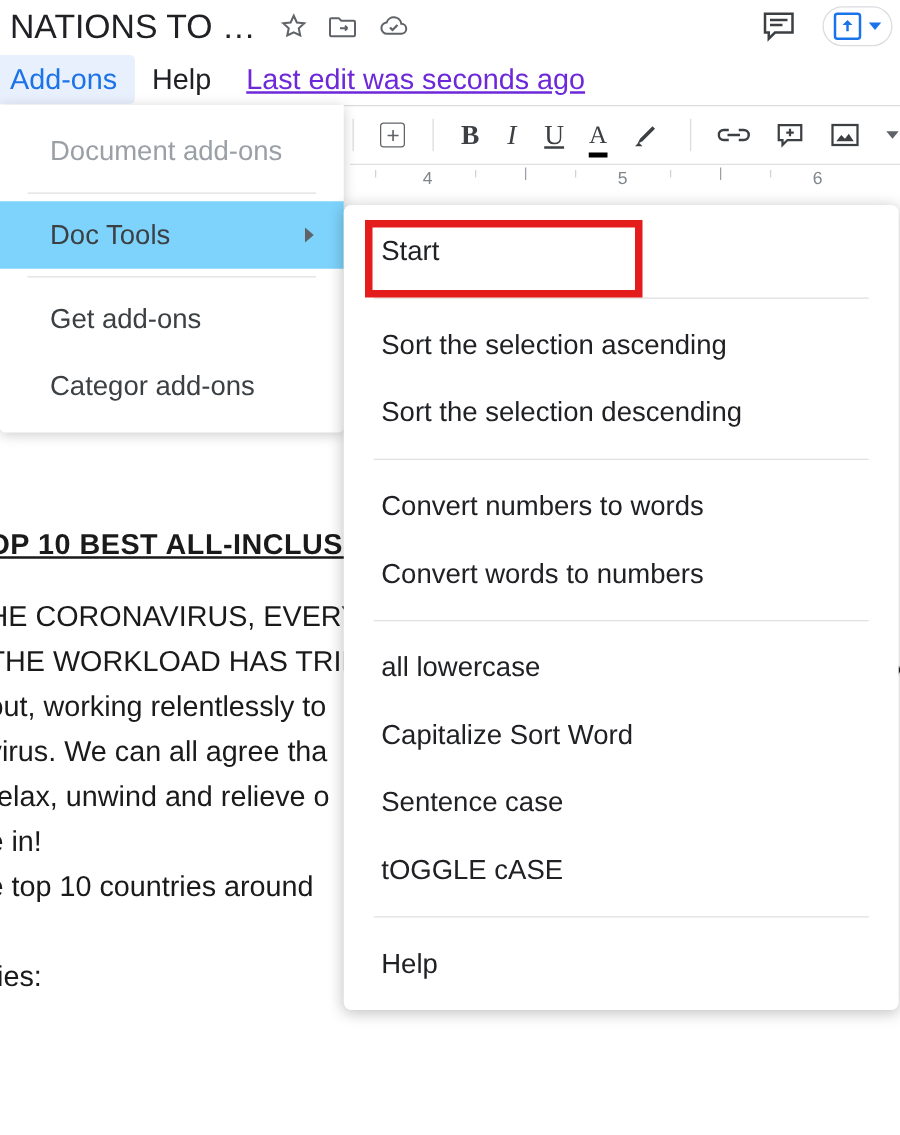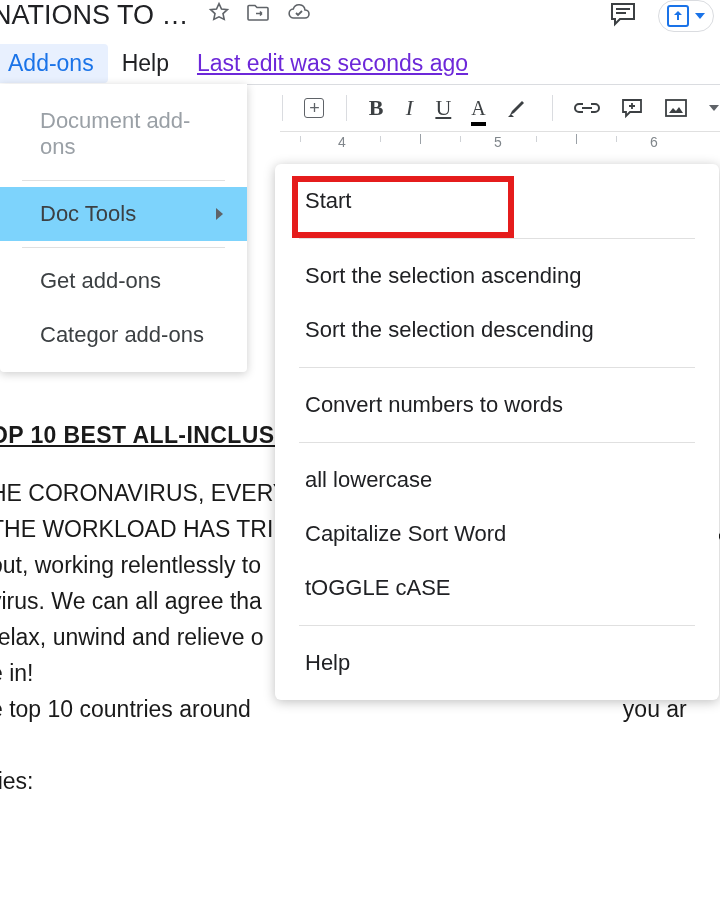--- a/index.html
+++ b/index.html
@@ -8,23 +8,23 @@
     width: 720px; height: 908px;
     font-family: Arial, "Helvetica Neue", sans-serif;
     background: #fff;
     overflow: hidden;
     color: #202124;
   }
 
   
   .title-row {
     display: flex;
-    align-items: flex-start;
+    align-items: center;
     height: 42px;
-    padding-left: 0;
+    padding-left: 16px;
   }
   .doc-title {
     font-size: 27px;
     color: #202124;
     white-space: nowrap;
     overflow: hidden;
     text-overflow: ellipsis;
     max-width: 200px;
     padding-left: 0;
     margin-left: -8px;
@@ -128,21 +128,21 @@
     font-size: 23px;
     margin: 14px 0 24px 0;
     letter-spacing: 0.4px;
   }
 
   
   .dropdown {
     position: absolute;
     top: 84px;
     left: 0;
-    width: 247px;
+    width: 275px;
     background: #fff;
     box-shadow: 0 2px 10px rgba(0,0,0,0.2);
     border-radius: 0 0 4px 4px;
     z-index: 50;
     padding: 10px 0 10px 0;
   }
   .dropdown .dd-item {
     font-size: 22px;
     color: #3c4043;
     padding: 14px 24px 14px 40px;
@@ -334,21 +334,23 @@
   <div class="dd-item">Categor add-ons</div>
 </div>
 
 <div class="submenu">
   <div class="sm-item">Start</div>
   <div class="sm-divider"></div>
   <div class="sm-item">Sort the selection ascending</div>
   <div class="sm-item">Sort the selection descending</div>
   <div class="sm-divider"></div>
   <div class="sm-item">Convert numbers to words</div>
+  <div class="sm-item">Convert words to numbers</div>
   <div class="sm-divider"></div>
   <div class="sm-item">all lowercase</div>
   <div class="sm-item">Capitalize Sort Word</div>
+  <div class="sm-item">Sentence case</div>
   <div class="sm-item">tOGGLE cASE</div>
   <div class="sm-divider"></div>
   <div class="sm-item">Help</div>
 </div>
 
 <div class="highlight-box" style="top:176px; left:292px; width:222px; height:62px;"></div>
 
 </body></html>

